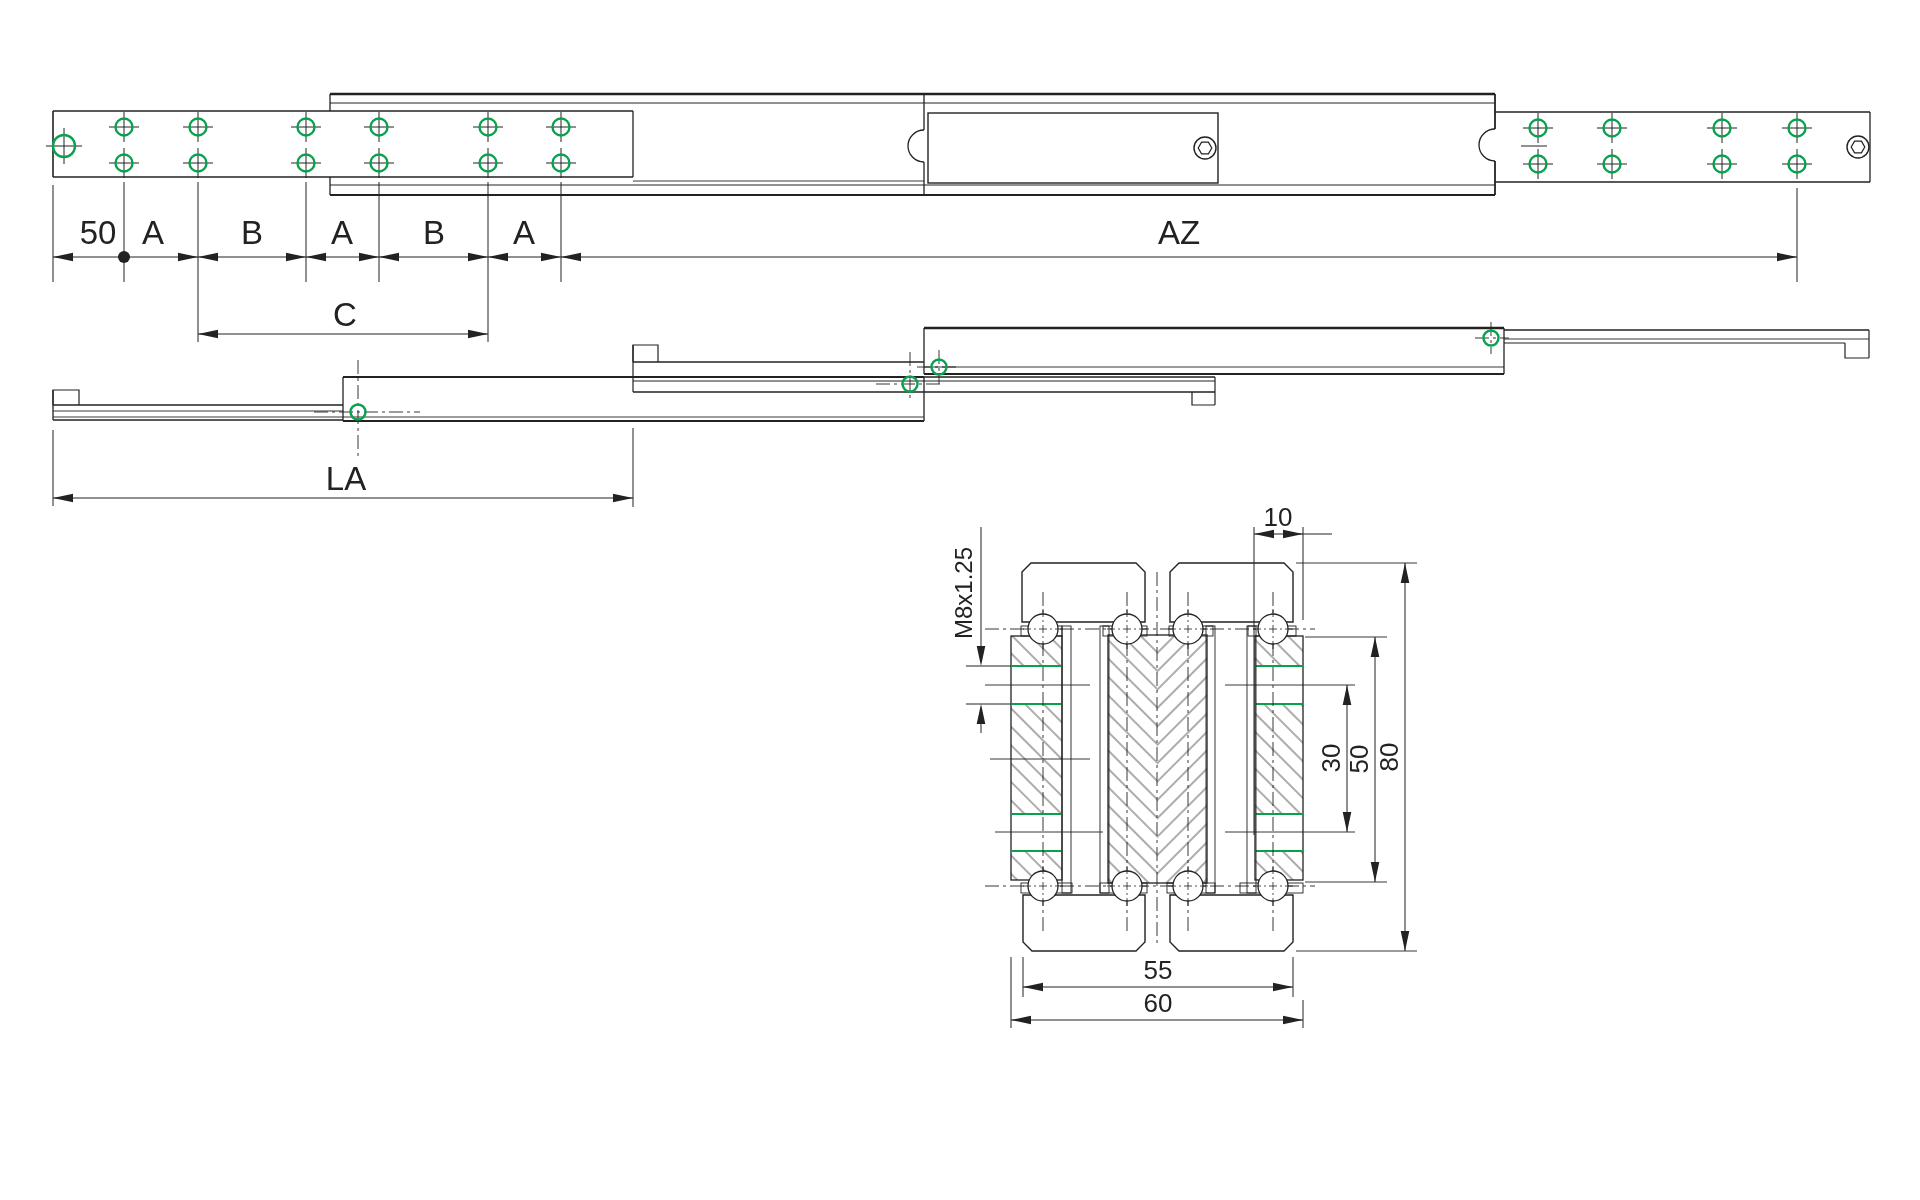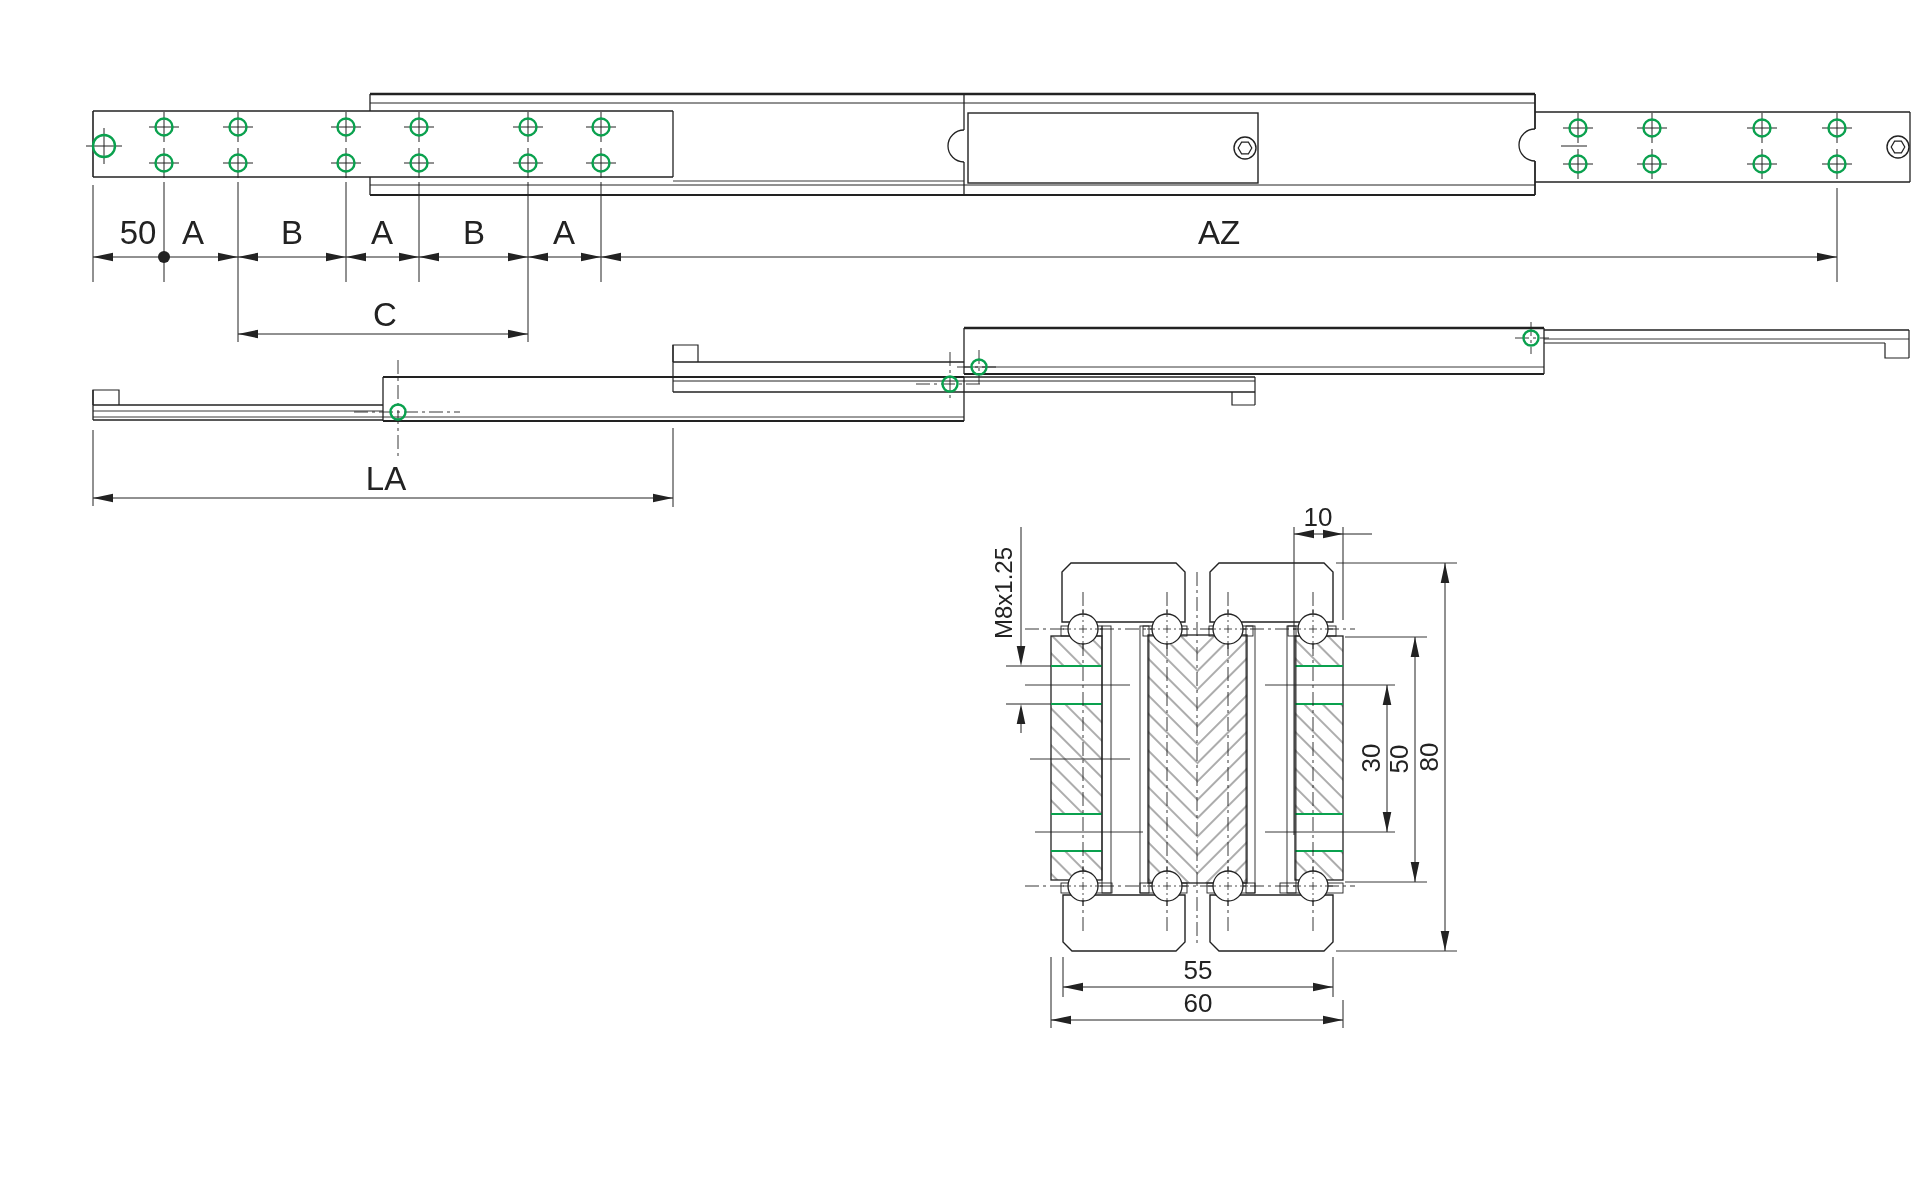--- a/index.html
+++ b/index.html
@@ -2,21 +2,21 @@
 <html style="--ink: #222222; --green: #0aa14e; --bg: #ffffff;"><head>
 <meta charset="utf-8">
 <style>
   :root{
     --ink:#222222;
     --hatch:#5a5a5a;
     --green:#0aa14e;
     --bg:#ffffff;
   }
   html,body{margin:0;padding:0;background:var(--bg);}
-  .stage{width:1588px;height:1200px;background:var(--bg);position:relative;font-family:"Liberation Sans",sans-serif;margin-left:40px;}
+  .stage{width:1588px;height:1200px;background:var(--bg);position:relative;font-family:"Liberation Sans",sans-serif;}
   svg{display:block}
   .ln{stroke:var(--ink);fill:none;stroke-linecap:butt}
   .w09{stroke-width:.9}.w1{stroke-width:1}.w12{stroke-width:1.2}.w13{stroke-width:1.3}
   .w14{stroke-width:1.4}.w16{stroke-width:1.6}.w18{stroke-width:1.8}.w22{stroke-width:2.2}.w24{stroke-width:2.4}
   .cl{stroke:var(--ink);stroke-width:.9;fill:none;stroke-dasharray:14 4 3 4}
   .cl2{stroke:var(--ink);stroke-width:.8;fill:none;stroke-dasharray:8 3 2 3}
   .grn{stroke:var(--green);fill:none;stroke-width:2.4}
   .grnline{stroke:var(--green);stroke-width:1.8;fill:none}
   .arr{fill:var(--ink);stroke:none}
   .dimtxt{font-family:"Liberation Sans",sans-serif;font-size:33px;fill:var(--ink)}

